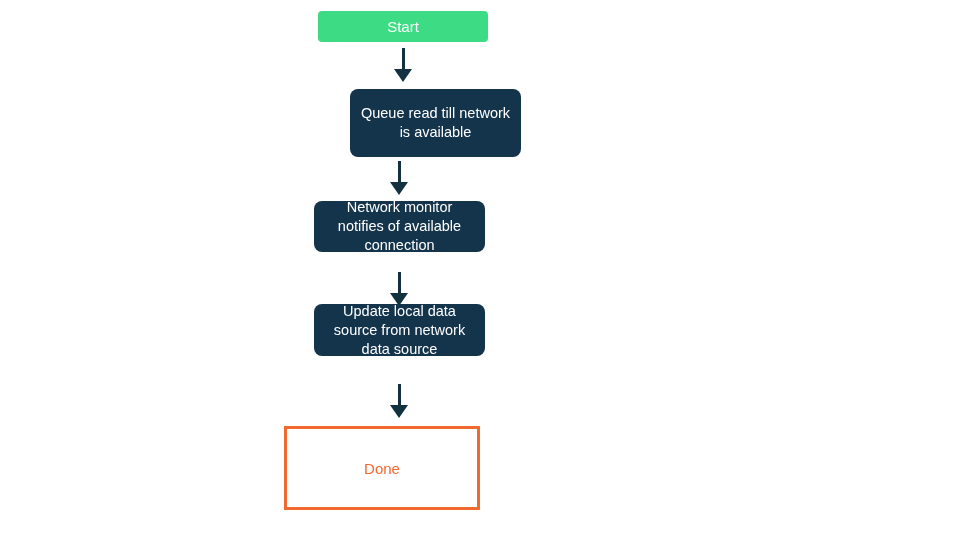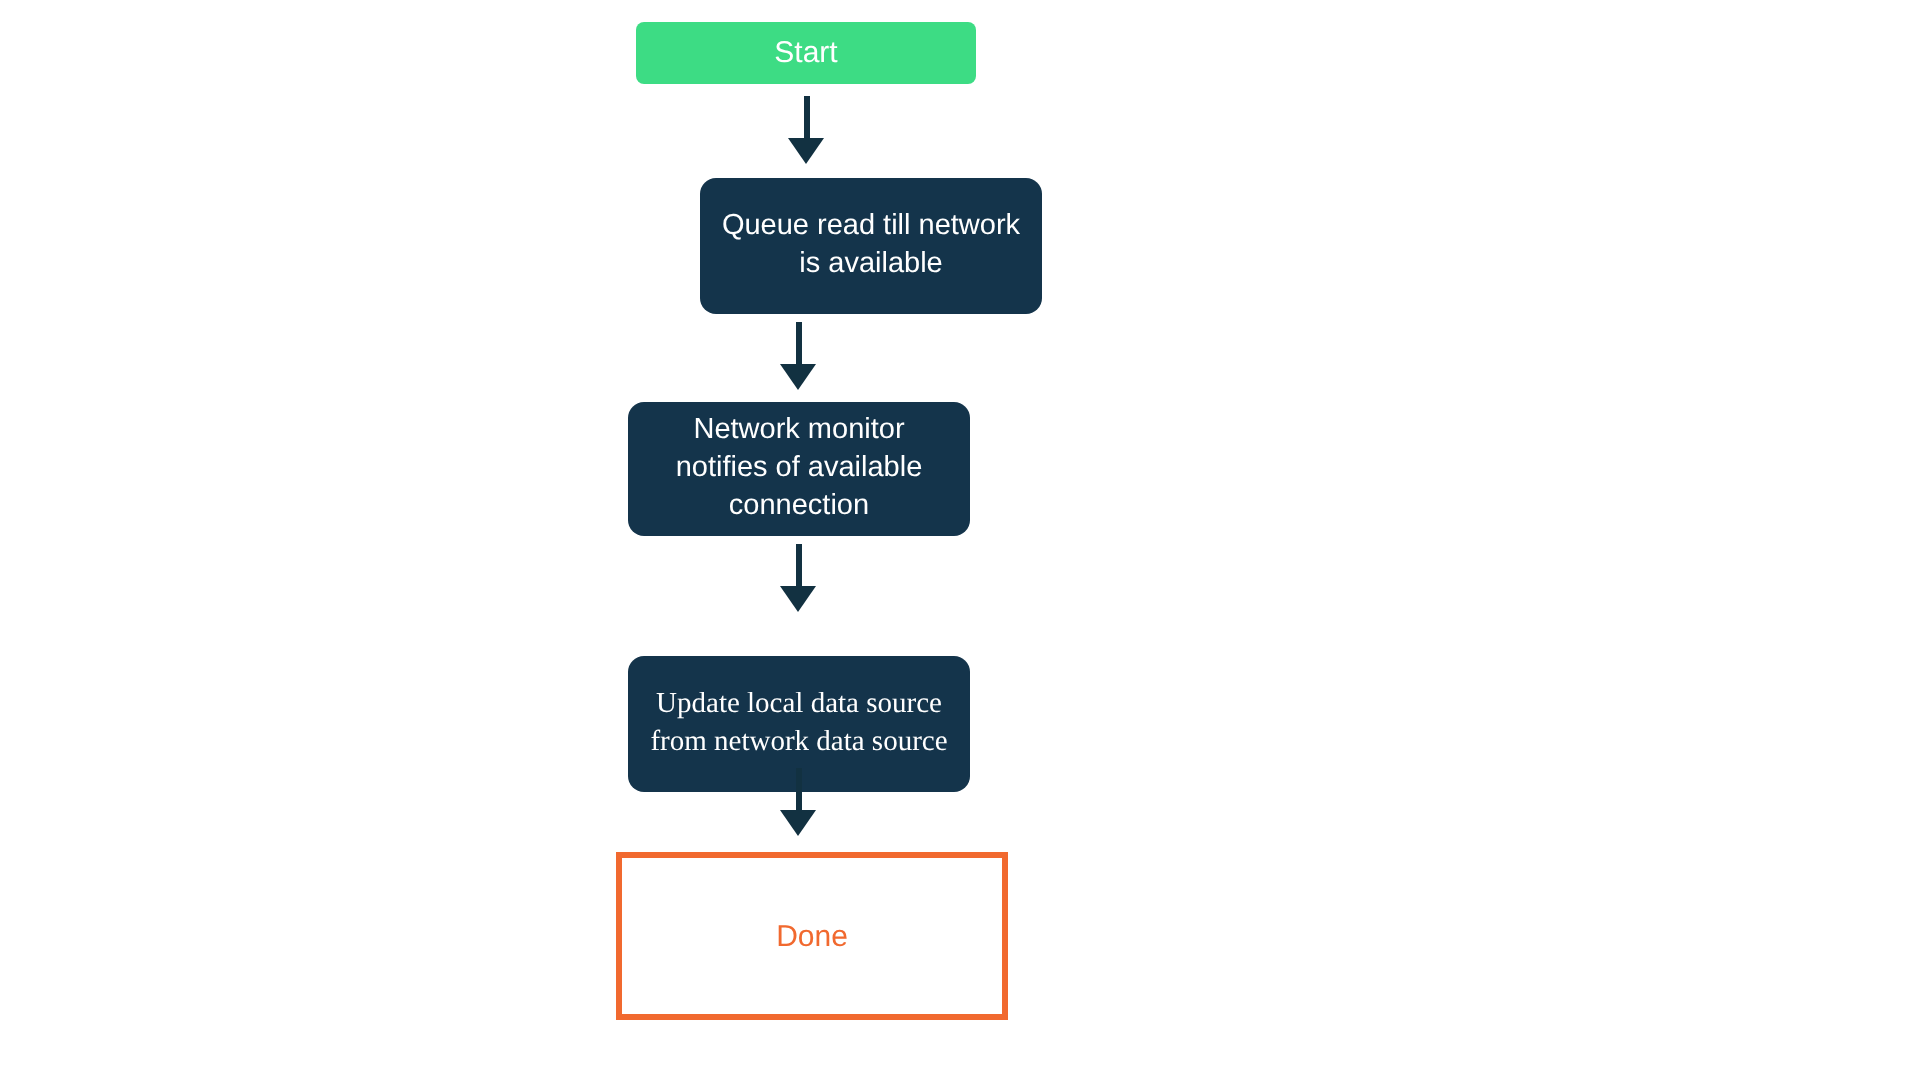--- a/index.html
+++ b/index.html
@@ -37,24 +37,24 @@
   }
   .node-process {
     left: 314px;
     width: 171px;
     background: #14344b;
     color: #ffffff;
     border-radius: 8px;
     padding: 4px 10px;
   }
   .node-process.p1 { top: 89px;  height: 68px; margin-left: 36px; }
-  .node-process.p2 { top: 201px; height: 67px; }
-  .node-process.p3 { top: 328px; height: 68px; font-family: Liberation Serif, serif; }
+  .node-process.p2 { top: 201px; height: 51px; }
+  .node-process.p3 { top: 304px; height: 52px; }
   .node-end {
-    left: 308px;
+    left: 284px;
     top: 426px;
     width: 196px;
     height: 84px;
     background: #ffffff;
     border: 3px solid #f1692f;
     color: #f1692f;
     font-size: 15px;
   }
   .arrow {
     position: absolute;

